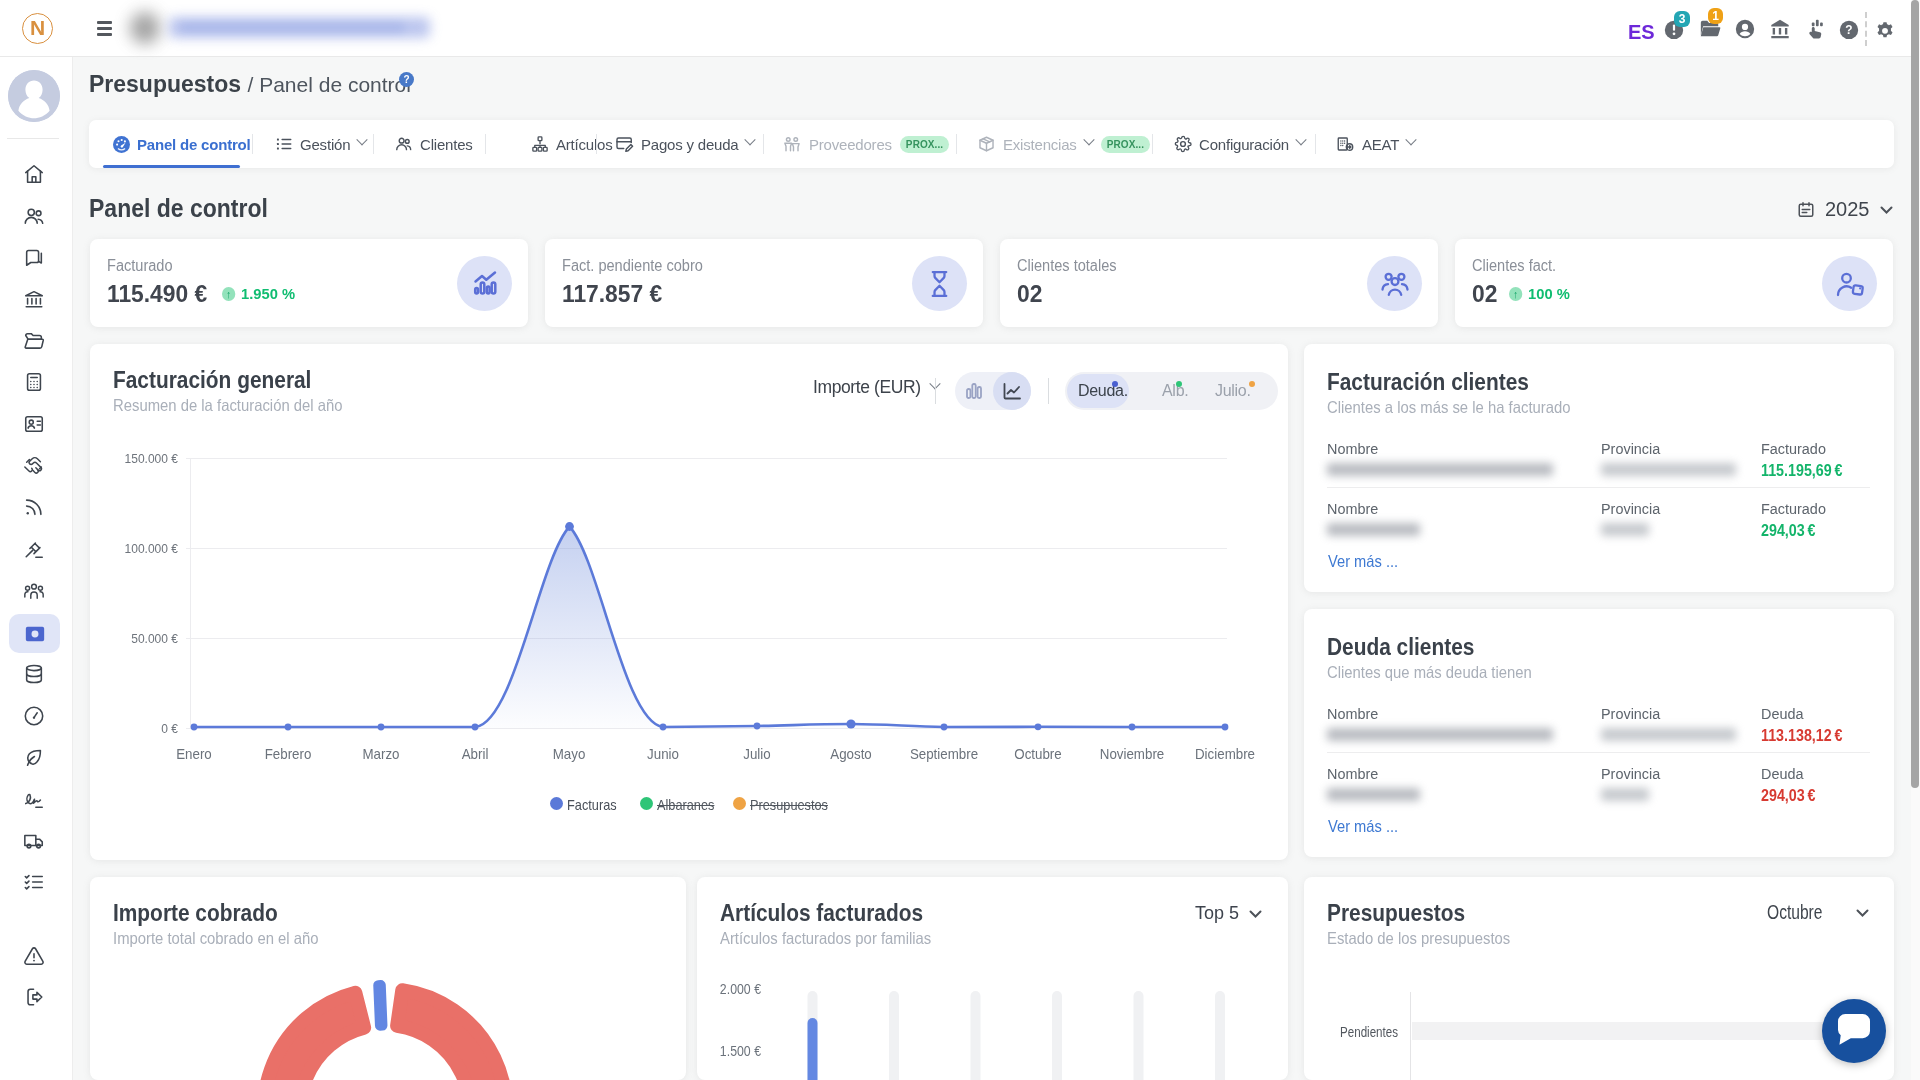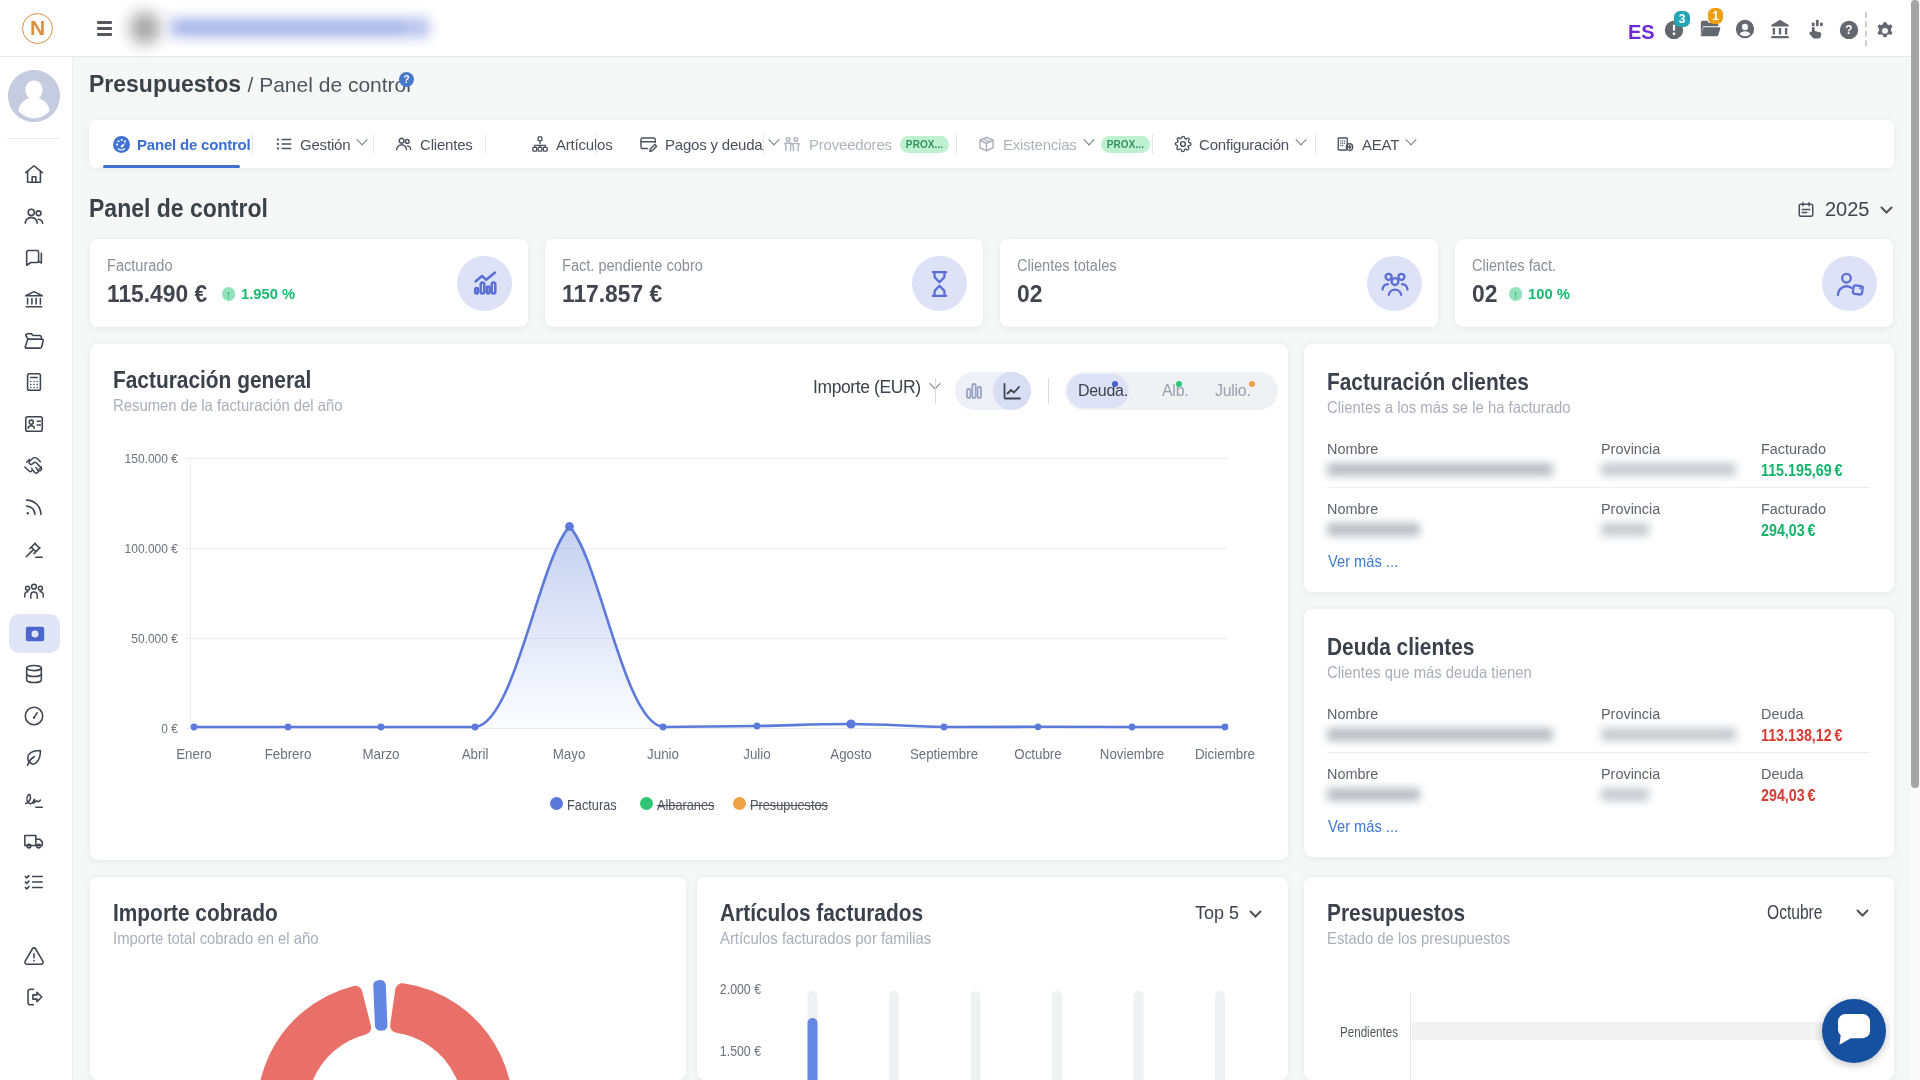--- a/index.html
+++ b/index.html
@@ -283,21 +283,21 @@
     <svg width="18" height="18" viewBox="0 0 24 24" fill="none" stroke="#4b525c" stroke-width="1.8" stroke-linecap="round" stroke-linejoin="round">
         <rect x="9.5" y="2.5" width="5" height="5" rx="1"></rect>
         <rect x="2.5" y="16.5" width="5" height="5" rx="1"></rect>
         <rect x="9.5" y="16.5" width="5" height="5" rx="1"></rect>
         <rect x="16.5" y="16.5" width="5" height="5" rx="1"></rect>
         <path d="M12 7.5v4M5 16.5v-2.6h14v2.6M12 13.9v2.6"></path>
       </svg>
     Artículos
   </div>
   <div class="tsep" style="left:507px"></div>
-  <div class="tab" style="left:550px">
+  <div class="tab" style="left:526px">
     <svg width="19" height="18" viewBox="0 0 24 24" fill="none" stroke="#4b525c" stroke-width="1.9" stroke-linecap="round" stroke-linejoin="round">
         <path d="M21 10V6a2 2 0 0 0-2-2H4a2 2 0 0 0-2 2v10a2 2 0 0 0 2 2h7"></path>
         <path d="M2 9h19"></path>
         <path d="m14.5 18.7 6-6 2.3 2.3-6 6-3 .7z"></path>
       </svg>
     Pagos y deuda<span class="chev"></span>
   </div>
   <div class="tsep" style="left:674px"></div>
   <div class="tab" style="left:693px;color:#aeb3bb">
     <svg width="20" height="18" viewBox="0 0 24 24" fill="none" stroke="#aeb3bb" stroke-width="1.9" stroke-linecap="round" stroke-linejoin="round">

